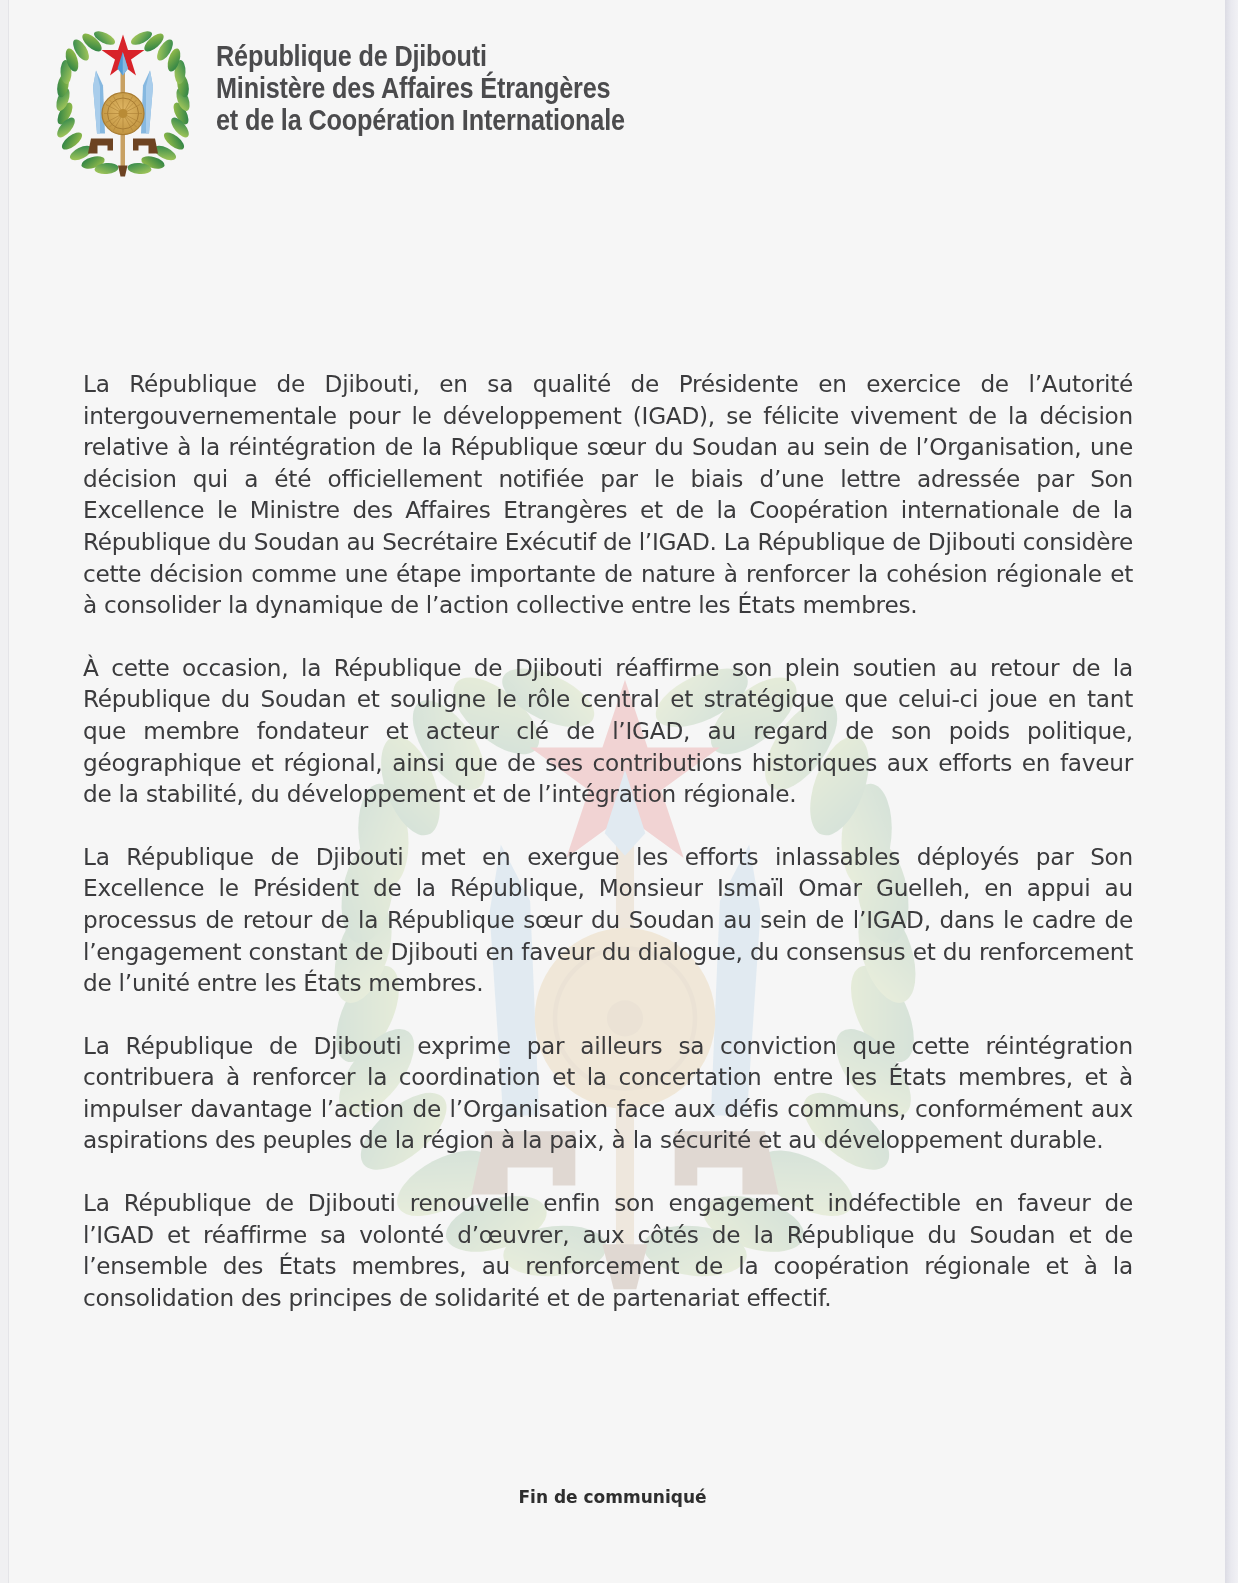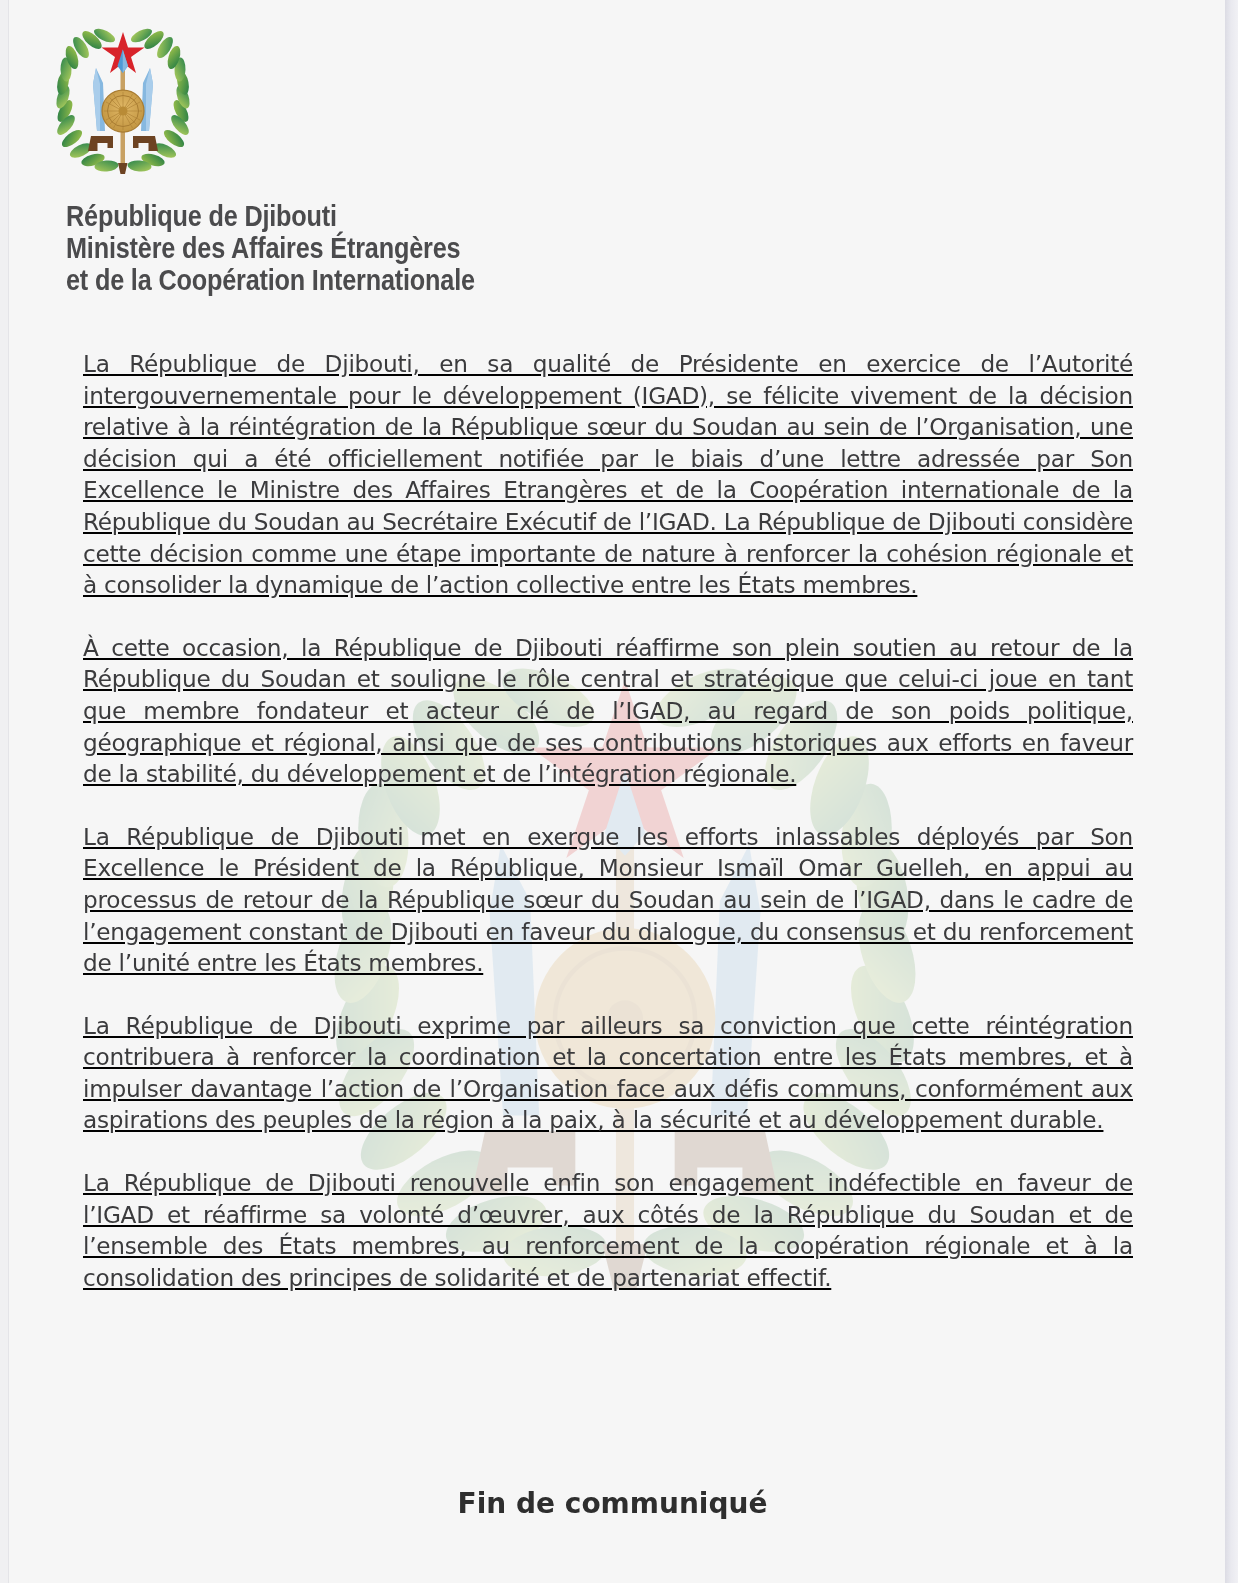--- a/index.html
+++ b/index.html
@@ -52,21 +52,20 @@
   
   #header {
     position: absolute;
     left: 0; top: 0;
     width: 100%;
     height: 200px;
     z-index: 2;
     display: flex;
     align-items: flex-start;
     padding: 22px 0 0 48px;
-    flex-direction: column;
   }
   #emblem {
     width: 150px;
     height: 165px;
     flex: 0 0 150px;
   }
   #emblem svg { width: 100%; height: 100%; display: block; }
 
   #ministry-block {
     margin-left: 18px;
@@ -111,24 +110,23 @@
     color: #2b2b2b;
     letter-spacing: 1.2px;
     transform: scaleX(0.9);
     margin: 26px 0 0 0;
   }
 
   
   #body-text {
     position: absolute;
     left: 83px;
-    top: 348px;
+    top: 368px;
     width: 1050px;
     z-index: 2;
-    text-decoration: underline;
   }
   .para {
     font-family: "DejaVu Sans", sans-serif;
     font-size: 23.2px;
     line-height: 31.6px;
     color: #3b3b3d;
     text-align: justify;
     text-justify: inter-word;
     margin: 0 0 31px 0;
     font-weight: 400;
@@ -141,21 +139,21 @@
     position: absolute;
     left: 0;
     top: 1487px;
     width: 1225px;
     text-align: center;
     z-index: 2;
   }
   #footer-text {
     font-family: "DejaVu Sans", sans-serif;
     font-weight: bold;
-    font-size: 28px;
+    font-size: 17px;
     color: #2e2e2e;
     letter-spacing: 0px;
   }
 </style>
 </head>
 <body>
 
 <div id="page">
 
   <div id="watermark">

